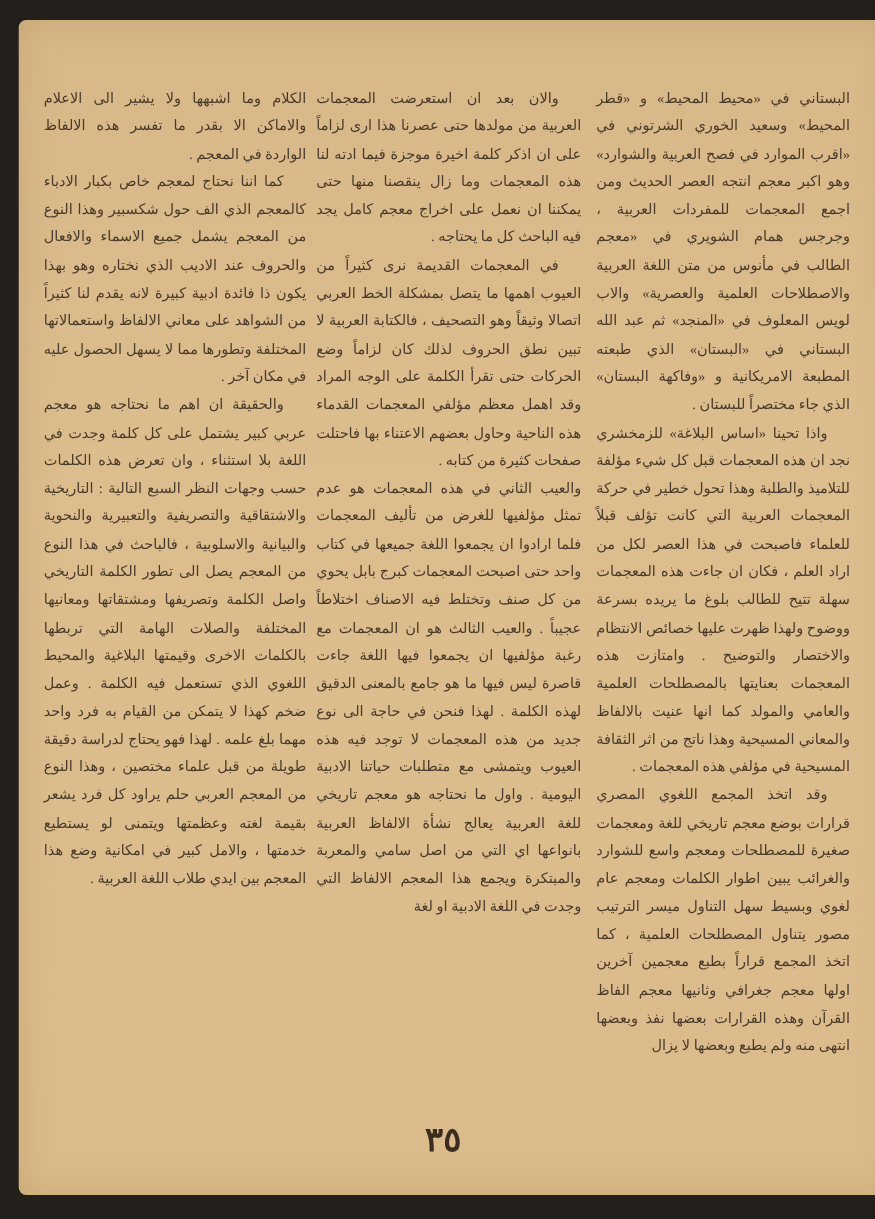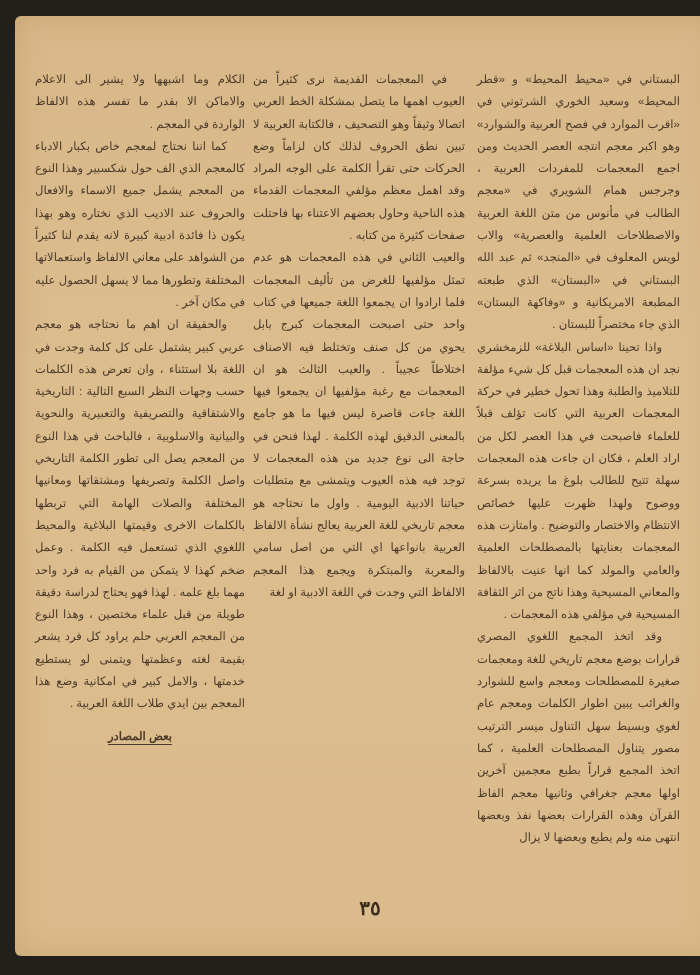--- a/index.html
+++ b/index.html
@@ -12,60 +12,58 @@
   .page {
     position:absolute; left:15px; top:16px; width:700px; height:940px;
     background:linear-gradient(180deg,#d8b889 0%,#dcbd8e 40%,#dbbb8b 100%);
     border-radius:6px 0 0 6px;
     box-shadow:inset 0 0 30px rgba(150,110,60,0.25);
   }
   .col {
     position:absolute; top:52px;
     direction:rtl; text-align:justify;
     color:#4a3a2a;
-    font-family:Liberation Sans, sans-serif;
+    font-family:Liberation Serif, serif;
     font-size:11.6px; line-height:22.3px;
   }
   .col p { margin:0; text-indent:0; }
   .col p.indent { text-indent:18px; }
   .col-right { left:462px; width:203px; }
   .col-mid   { left:238px; width:212px; }
   .col-left  { left:20px;  width:210px; }
   .refs-title {
     text-align:center; font-weight:bold; margin-top:10px; margin-bottom:6px;
   }
   .refs-title span { border-bottom:1.5px solid #4a3a2a; padding-bottom:2px; }
   .refs { font-size:8px; line-height:12.5px; padding-right:8px; color:#5a4632; }
   .refs div { white-space:nowrap; }
   .page-number {
     position:absolute; left:325px; top:880px; width:60px;
-    text-align:center; color:#3a2d20;
-    font-family:"DejaVu Serif", serif; font-size:20px; font-weight:bold;
+    color:#3a2d20;
+    font-family:"DejaVu Serif", serif; font-size:27px; font-weight:bold;
   }
 </style>
 </head>
 <body>
 
 <div class="page">
 
   <div class="col col-right">
     <p>البستاني في «محيط المحيط» و «قطر المحيط» وسعيد الخوري الشرتوني في «اقرب الموارد في فصح العربية والشوارد» وهو اكبر معجم انتجه العصر الحديث ومن اجمع المعجمات للمفردات العربية ، وجرجس همام الشويري في «معجم الطالب في مأنوس من متن اللغة العربية والاصطلاحات العلمية والعصرية» والاب لويس المعلوف في «المنجد» ثم عبد الله البستاني في «البستان» الذي طبعته المطبعة الامريكانية و «وفاكهة البستان» الذي جاء مختصراً للبستان .</p>
     <p class="indent">واذا تحينا «اساس البلاغة» للزمخشري نجد ان هذه المعجمات قبل كل شيء مؤلفة للتلاميذ والطلبة وهذا تحول خطير في حركة المعجمات العربية التي كانت تؤلف قبلاً للعلماء فاصبحت في هذا العصر لكل من اراد العلم ، فكان ان جاءت هذه المعجمات سهلة تتيح للطالب بلوغ ما يريده بسرعة ووضوح ولهذا ظهرت عليها خصائص الانتظام والاختصار والتوضيح . وامتازت هذه المعجمات بعنايتها بالمصطلحات العلمية والعامي والمولد كما انها عنيت بالالفاظ والمعاني المسيحية وهذا ناتج من اثر الثقافة المسيحية في مؤلفي هذه المعجمات .</p>
     <p class="indent">وقد اتخذ المجمع اللغوي المصري قرارات بوضع معجم تاريخي للغة ومعجمات صغيرة للمصطلحات ومعجم واسع للشوارد والغرائب يبين اطوار الكلمات ومعجم عام لغوي وبسيط سهل التناول ميسر الترتيب مصور يتناول المصطلحات العلمية ، كما اتخذ المجمع قراراً بطبع معجمين آخرين اولها معجم جغرافي وثانيها معجم الفاظ القرآن وهذه القرارات بعضها نفذ وبعضها انتهى منه ولم يطبع وبعضها لا يزال</p>
   </div>
 
   <div class="col col-mid">
+    <p class="indent">والان بعد ان استعرضت المعجمات العربية من مولدها حتى عصرنا هذا ارى لزاماً على ان اذكر كلمة اخيرة موجزة فيما ادته لنا هذه المعجمات وما زال ينقصنا منها حتى يمكننا ان نعمل على اخراج معجم كامل يجد فيه الباحث كل ما يحتاجه .</p>
     <p class="indent">في المعجمات القديمة نرى كثيراً من العيوب اهمها ما يتصل بمشكلة الخط العربي اتصالا وثيقاً وهو التصحيف ، فالكتابة العربية لا تبين نطق الحروف لذلك كان لزاماً وضع الحركات حتى تقرأ الكلمة على الوجه المراد وقد اهمل معظم مؤلفي المعجمات القدماء هذه الناحية وحاول بعضهم الاعتناء بها فاحتلت صفحات كثيرة من كتابه .</p>
     <p>والعيب الثاني في هذه المعجمات هو عدم تمثل مؤلفيها للغرض من تأليف المعجمات فلما ارادوا ان يجمعوا اللغة جميعها في كتاب واحد حتى اصبحت المعجمات كبرج بابل يحوي من كل صنف وتختلط فيه الاصناف اختلاطاً عجيباً . والعيب الثالث هو ان المعجمات مع رغبة مؤلفيها ان يجمعوا فيها اللغة جاءت قاصرة ليس فيها ما هو جامع بالمعنى الدقيق لهذه الكلمة . لهذا فنحن في حاجة الى نوع جديد من هذه المعجمات لا توجد فيه هذه العيوب ويتمشى مع متطلبات حياتنا الادبية اليومية . واول ما نحتاجه هو معجم تاريخي للغة العربية يعالج نشأة الالفاظ العربية بانواعها اي التي من اصل سامي والمعربة والمبتكرة ويجمع هذا المعجم الالفاظ التي وجدت في اللغة الادبية او لغة</p>
   </div>
 
   <div class="col col-left">
     <p>الكلام وما اشبهها ولا يشير الى الاعلام والاماكن الا بقدر ما تفسر هذه الالفاظ الواردة في المعجم .</p>
     <p class="indent">كما اننا نحتاج لمعجم خاص بكبار الادباء كالمعجم الذي الف حول شكسبير وهذا النوع من المعجم يشمل جميع الاسماء والافعال والحروف عند الاديب الذي نختاره وهو بهذا يكون ذا فائدة ادبية كبيرة لانه يقدم لنا كثيراً من الشواهد على معاني الالفاظ واستعمالاتها المختلفة وتطورها مما لا يسهل الحصول عليه في مكان آخر .</p>
     <p class="indent">والحقيقة ان اهم ما نحتاجه هو معجم عربي كبير يشتمل على كل كلمة وجدت في اللغة بلا استثناء ، وان تعرض هذه الكلمات حسب وجهات النظر السبع التالية : التاريخية والاشتقاقية والتصريفية والتعبيرية والنحوية والبيانية والاسلوبية ، فالباحث في هذا النوع من المعجم يصل الى تطور الكلمة التاريخي واصل الكلمة وتصريفها ومشتقاتها ومعانيها المختلفة والصلات الهامة التي تربطها بالكلمات الاخرى وقيمتها البلاغية والمحيط اللغوي الذي تستعمل فيه الكلمة . وعمل ضخم كهذا لا يتمكن من القيام به فرد واحد مهما بلغ علمه . لهذا فهو يحتاج لدراسة دقيقة طويلة من قبل علماء مختصين ، وهذا النوع من المعجم العربي حلم يراود كل فرد يشعر بقيمة لغته وعظمتها ويتمنى لو يستطيع خدمتها ، والامل كبير في امكانية وضع هذا المعجم بين ايدي طلاب اللغة العربية .</p>
 
-    <div class="refs-title">
-      <span>بعض المصادر</span>
-    </div>
   </div>
 
   <div class="page-number">٣٥</div>
 </div>
 
 </body></html>

